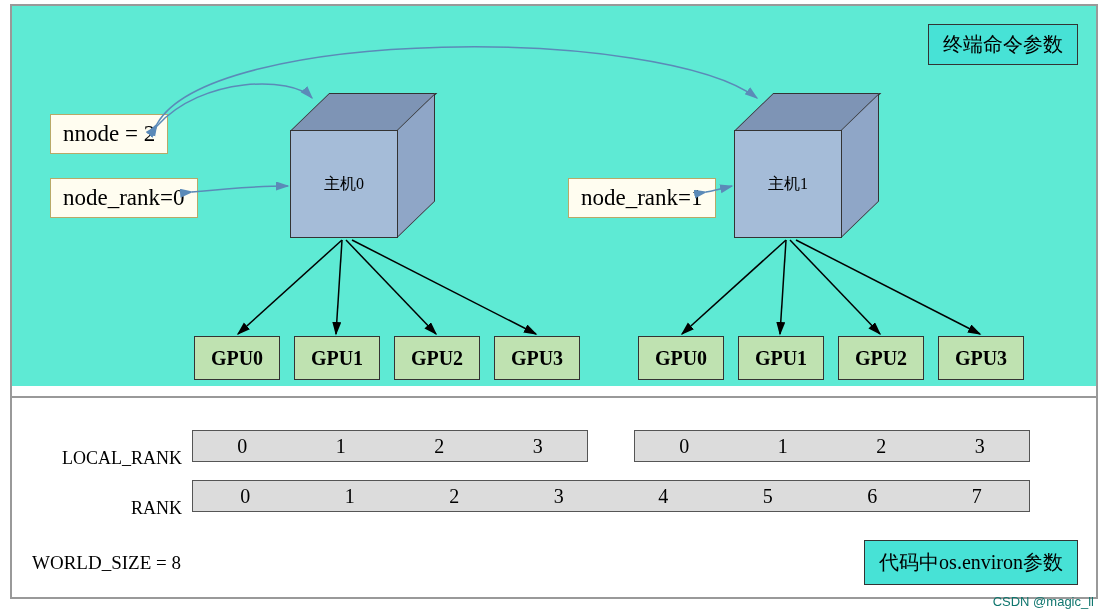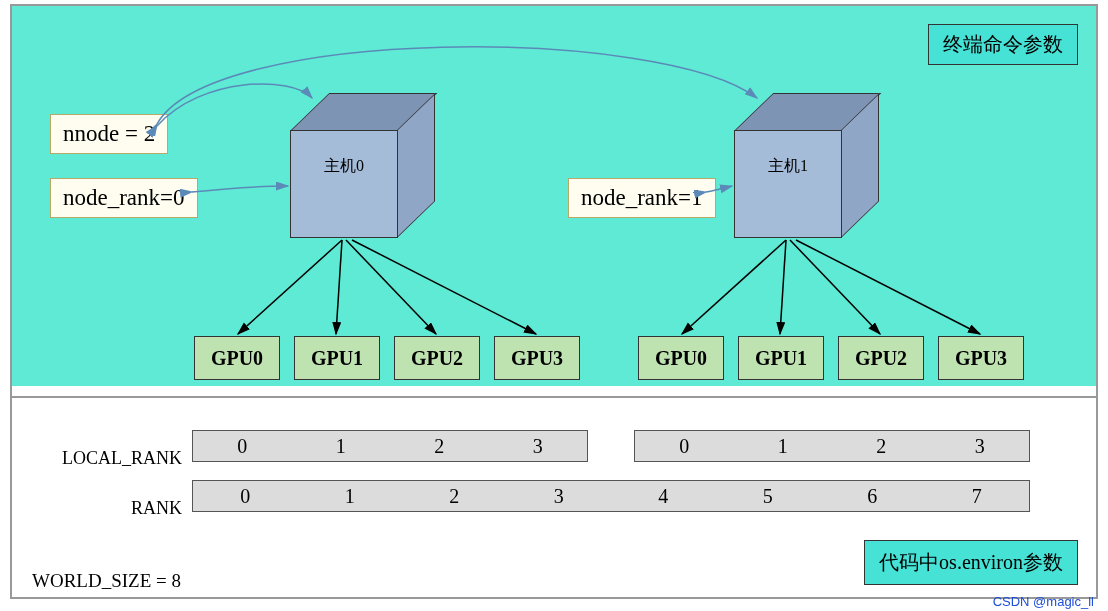--- a/index.html
+++ b/index.html
@@ -83,21 +83,21 @@
     .cube-side {
       width: 38px; height: 108px;
       left: 107px; top: 34px;
       background: #8fa6c7;
       transform: skewY(-44deg);
       transform-origin: top left;
       z-index: 1;
     }
     .cube-label {
       position: absolute;
-      left: 0; top: 16px;
+      left: 0; top: 34px;
       width: 108px; height: 108px;
       display: flex; align-items: center; justify-content: center;
       font-size: 16px;
       font-family: "SimSun","Microsoft YaHei",serif;
       z-index: 3;
     }
 
     
     .gpu {
       position: absolute;
@@ -119,21 +119,21 @@
 
     
     .row-label {
       position: absolute;
       font-size: 18px;
       text-align: right;
       margin-top: 12px;
     }
     .lr-lbl { left: 0; width: 170px; top: 38px; }
     .r-lbl  { left: 0; width: 170px; top: 88px; }
-    .ws-lbl { left: 20px; top: 160px; font-size: 19px; }
+    .ws-lbl { left: 20px; top: 142px; font-size: 19px; }
 
     .bar {
       position: absolute;
       height: 32px;
       background: #dcdcdc;
       border: 1.5px solid #555;
       display: flex;
     }
     .bar .cell {
       flex: 1;
@@ -141,21 +141,21 @@
       font-size: 20px;
     }
     .lr1 { left: 180px; top: 32px; width: 396px; }
     .lr2 { left: 622px; top: 32px; width: 396px; }
     .rank-bar { left: 180px; top: 82px; width: 838px; }
 
     .watermark {
       position: absolute;
       right: 14px; bottom: 2px;
       font-size: 13px;
-      color: #1d4ed8;
+      color: #0f766e;
       font-family: Arial, sans-serif;
     }
   </style>
 </head>
 <body>
 
 <div class="frame">
 
   <div class="top">
 

